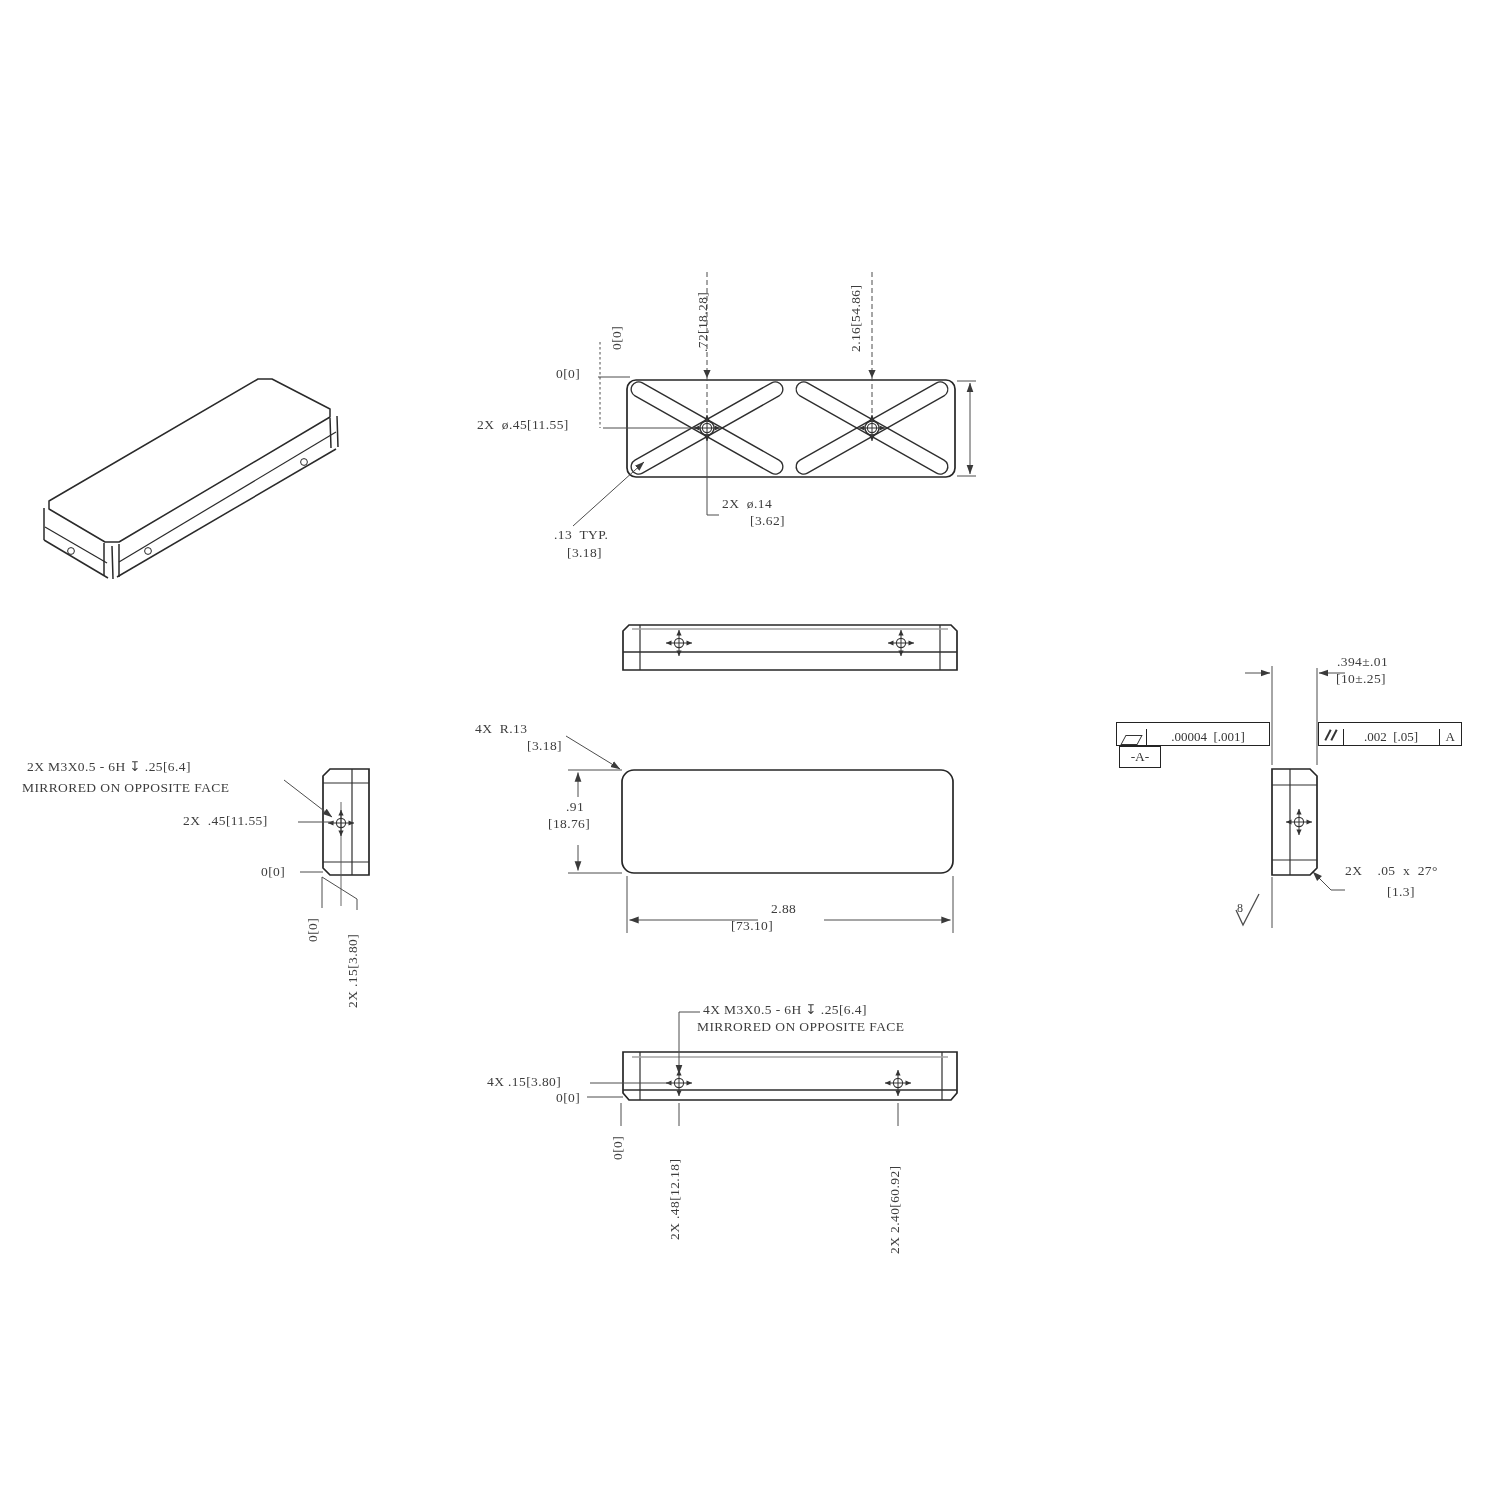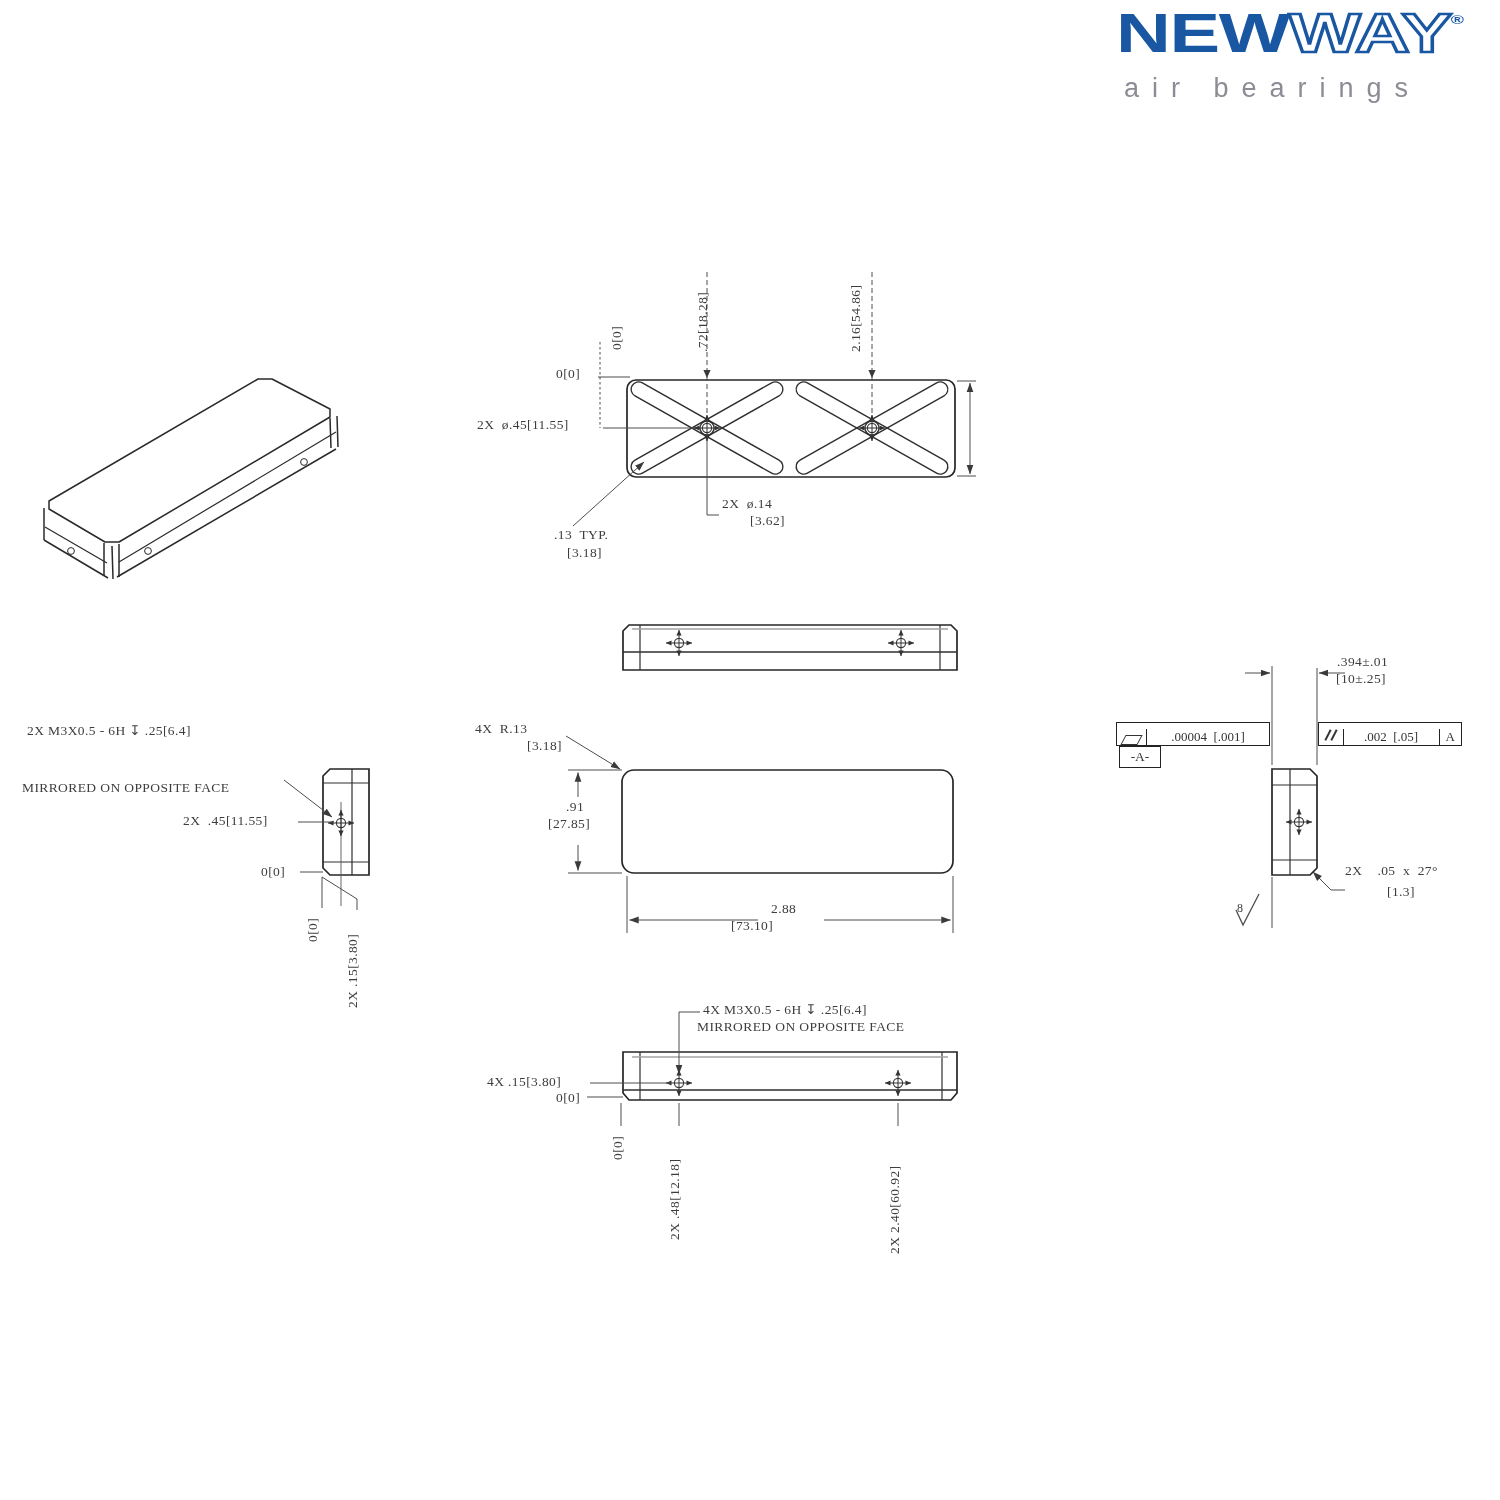--- a/index.html
+++ b/index.html
@@ -191,25 +191,25 @@
 <div class="lbl" style="left:556px;top:366px">0[0]</div>
 <div class="lbl" style="left:477px;top:417px">2X  ø.45[11.55]</div>
 <div class="lbl" style="left:722px;top:496px">2X  ø.14</div>
 <div class="lbl" style="left:750px;top:513px">[3.62]</div>
 <div class="lbl" style="left:554px;top:527px">.13  TYP.</div>
 <div class="lbl" style="left:567px;top:545px">[3.18]</div>
 
 <div class="lbl" style="left:475px;top:721px">4X  R.13</div>
 <div class="lbl" style="left:527px;top:738px">[3.18]</div>
 <div class="lbl" style="left:566px;top:799px">.91</div>
-<div class="lbl" style="left:548px;top:816px">[27.85]</div>
+<div class="lbl" style="left:548px;top:816px">[18.76]</div>
 <div class="lbl" style="left:771px;top:901px">2.88</div>
 <div class="lbl" style="left:731px;top:918px">[73.10]</div>
 
-<div class="lbl" style="left:27px;top:723px">2X M3X0.5 - 6H ↧ .25[6.4]</div>
+<div class="lbl" style="left:27px;top:759px">2X M3X0.5 - 6H ↧ .25[6.4]</div>
 <div class="lbl" style="left:22px;top:780px">MIRRORED ON OPPOSITE FACE</div>
 <div class="lbl" style="left:183px;top:813px">2X  .45[11.55]</div>
 <div class="lbl" style="left:261px;top:864px">0[0]</div>
 <div class="vlbl" style="left:306px;top:942px">0[0]</div>
 <div class="vlbl" style="left:346px;top:1008px">2X .15[3.80]</div>
 
 <div class="lbl" style="left:703px;top:1002px">4X M3X0.5 - 6H ↧ .25[6.4]</div>
 <div class="lbl" style="left:697px;top:1019px">MIRRORED ON OPPOSITE FACE</div>
 <div class="lbl" style="left:487px;top:1074px">4X .15[3.80]</div>
 <div class="lbl" style="left:556px;top:1090px">0[0]</div>
@@ -227,18 +227,14 @@
   <span class="cell"><span class="flat-icon"></span></span>
   <span class="cell" style="flex:1">.00004  [.001]</span>
 </div>
 <div class="datum-box" style="left:1119px;top:746px;width:40px;height:20px">-A-</div>
 <div class="fcf" style="left:1318px;top:722px;width:142px">
   <span class="cell"><span><span class="slash"></span><span class="slash"></span></span></span>
   <span class="cell" style="flex:1">.002  [.05]</span>
   <span class="cell">A</span>
 </div>
 
-<div class="logo">
-  <div class="logo-words"><span class="logo-solid">NEW</span><span class="logo-outl">WAY</span><span class="logo-reg">®</span></div>
-  <div class="logo-tag">air bearings</div>
+
 </div>
 
-</div>
-
 </body></html>

